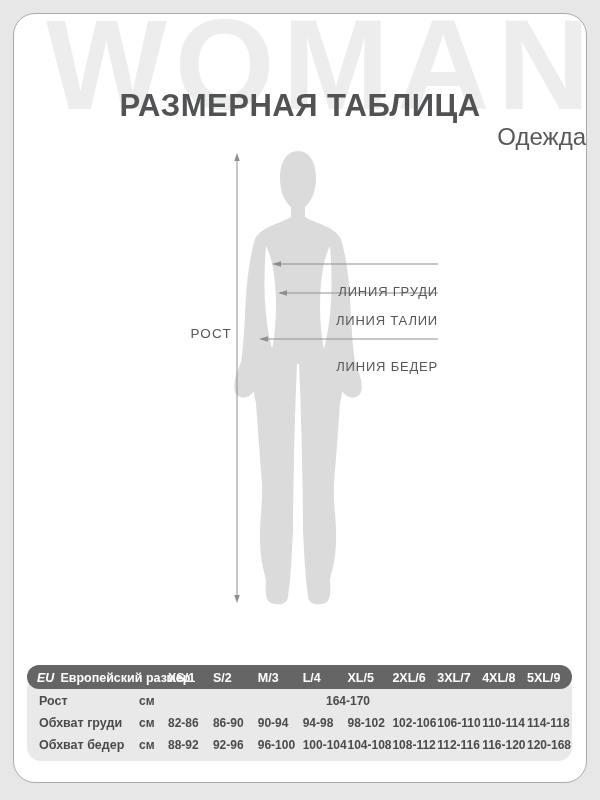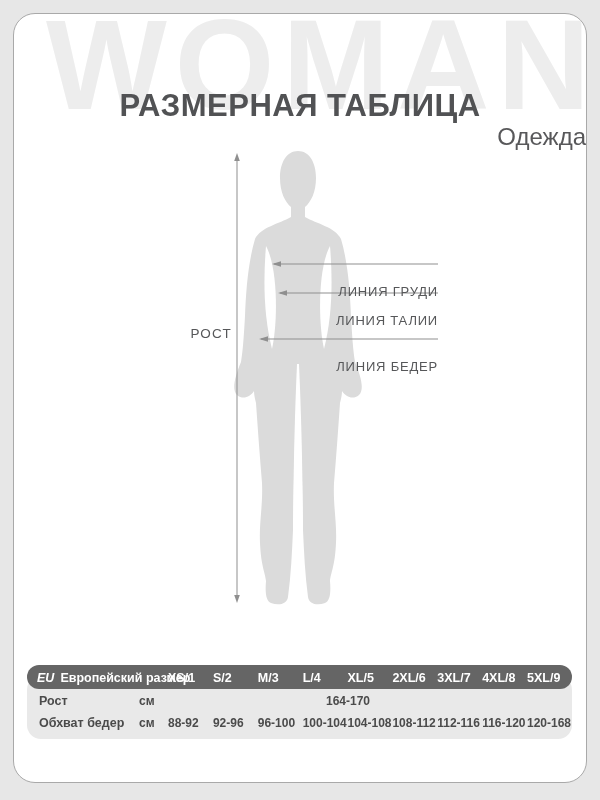--- a/index.html
+++ b/index.html
@@ -178,20 +178,33 @@
             <col>
             <col>
           </colgroup>
         <tbody id="bdy-rows">
             <tr>
               <td class="row-label">Рост</td>
               <td class="unit-cell">см</td>
               <td class="span-cell" colspan="9">164-170</td>
             </tr>
             <tr>
+              <td class="row-label">Обхват груди</td>
+              <td class="unit-cell">см</td>
+              <td>82-86</td>
+              <td>86-90</td>
+              <td>90-94</td>
+              <td>94-98</td>
+              <td>98-102</td>
+              <td>102-106</td>
+              <td>106-110</td>
+              <td>110-114</td>
+              <td>114-118</td>
+            </tr>
+            <tr>
               <td class="row-label">Обхват бедер</td>
               <td class="unit-cell">см</td>
               <td>88-92</td>
               <td>92-96</td>
               <td>96-100</td>
               <td>100-104</td>
               <td>104-108</td>
               <td>108-112</td>
               <td>112-116</td>
               <td>116-120</td>

